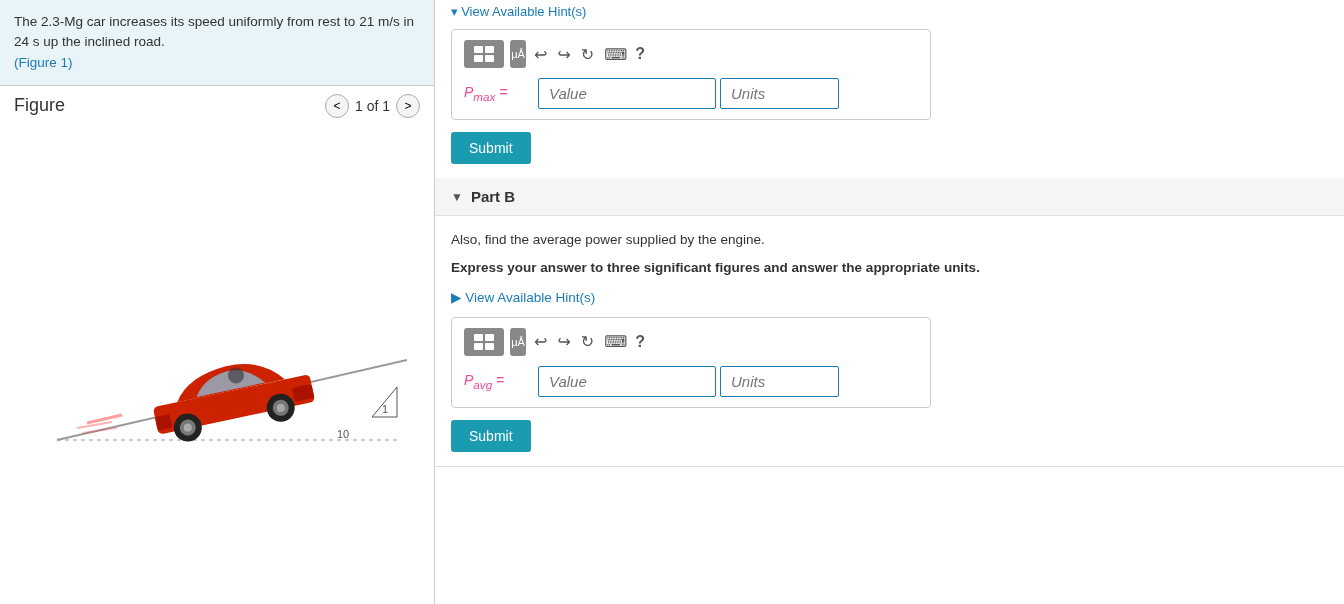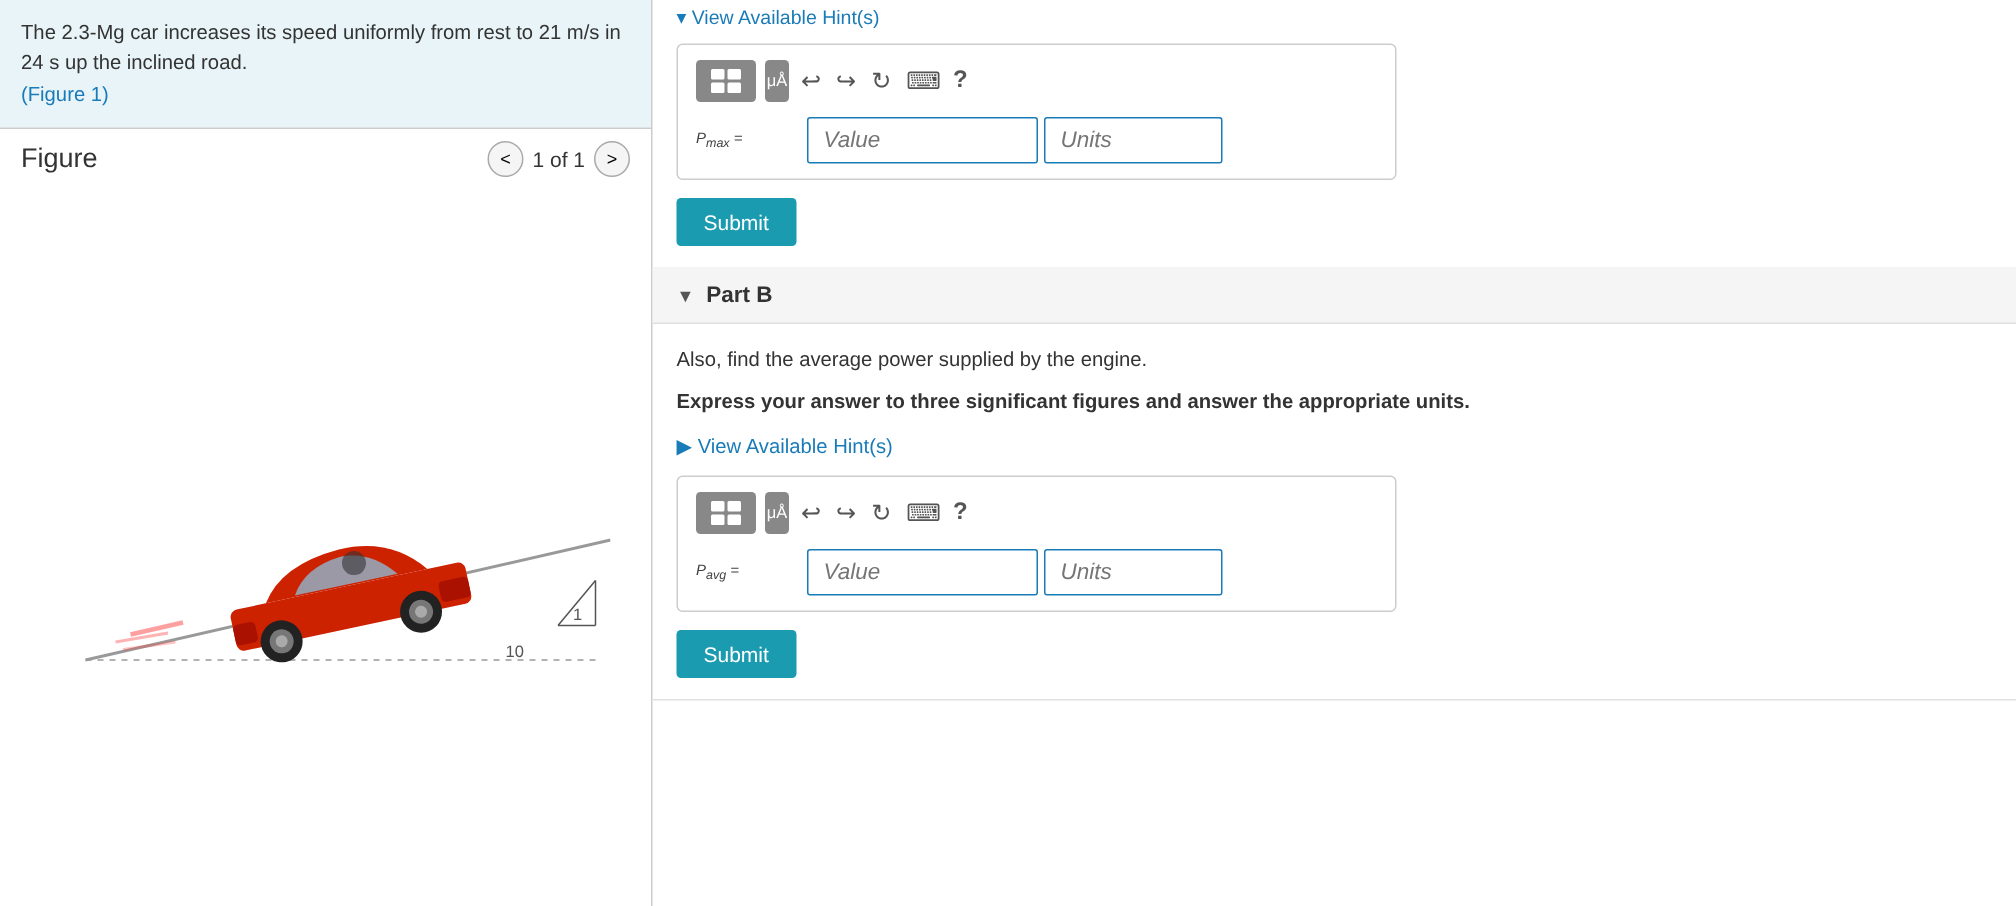--- a/index.html
+++ b/index.html
@@ -159,29 +159,29 @@
       font-size: 16px;
       color: #555;
       font-weight: bold;
     }
     .input-row {
       display: flex;
       align-items: center;
       gap: 4px;
     }
     .input-label {
-      font-size: 10px;
+      font-size: 14px;
       min-width: 70px;
-      color: #404040;
+      color: #ec4899;
     }
     .value-input {
       border: 1px solid #1a7bb9;
       border-radius: 2px;
       padding: 6px 10px;
-      width: 154px;
+      width: 178px;
       font-size: 15px;
       font-style: italic;
       color: #4c1d95;
       outline: none;
     }
     .units-input {
       border: 1px solid #1a7bb9;
       border-radius: 2px;
       padding: 6px 10px;
       width: 119px;

